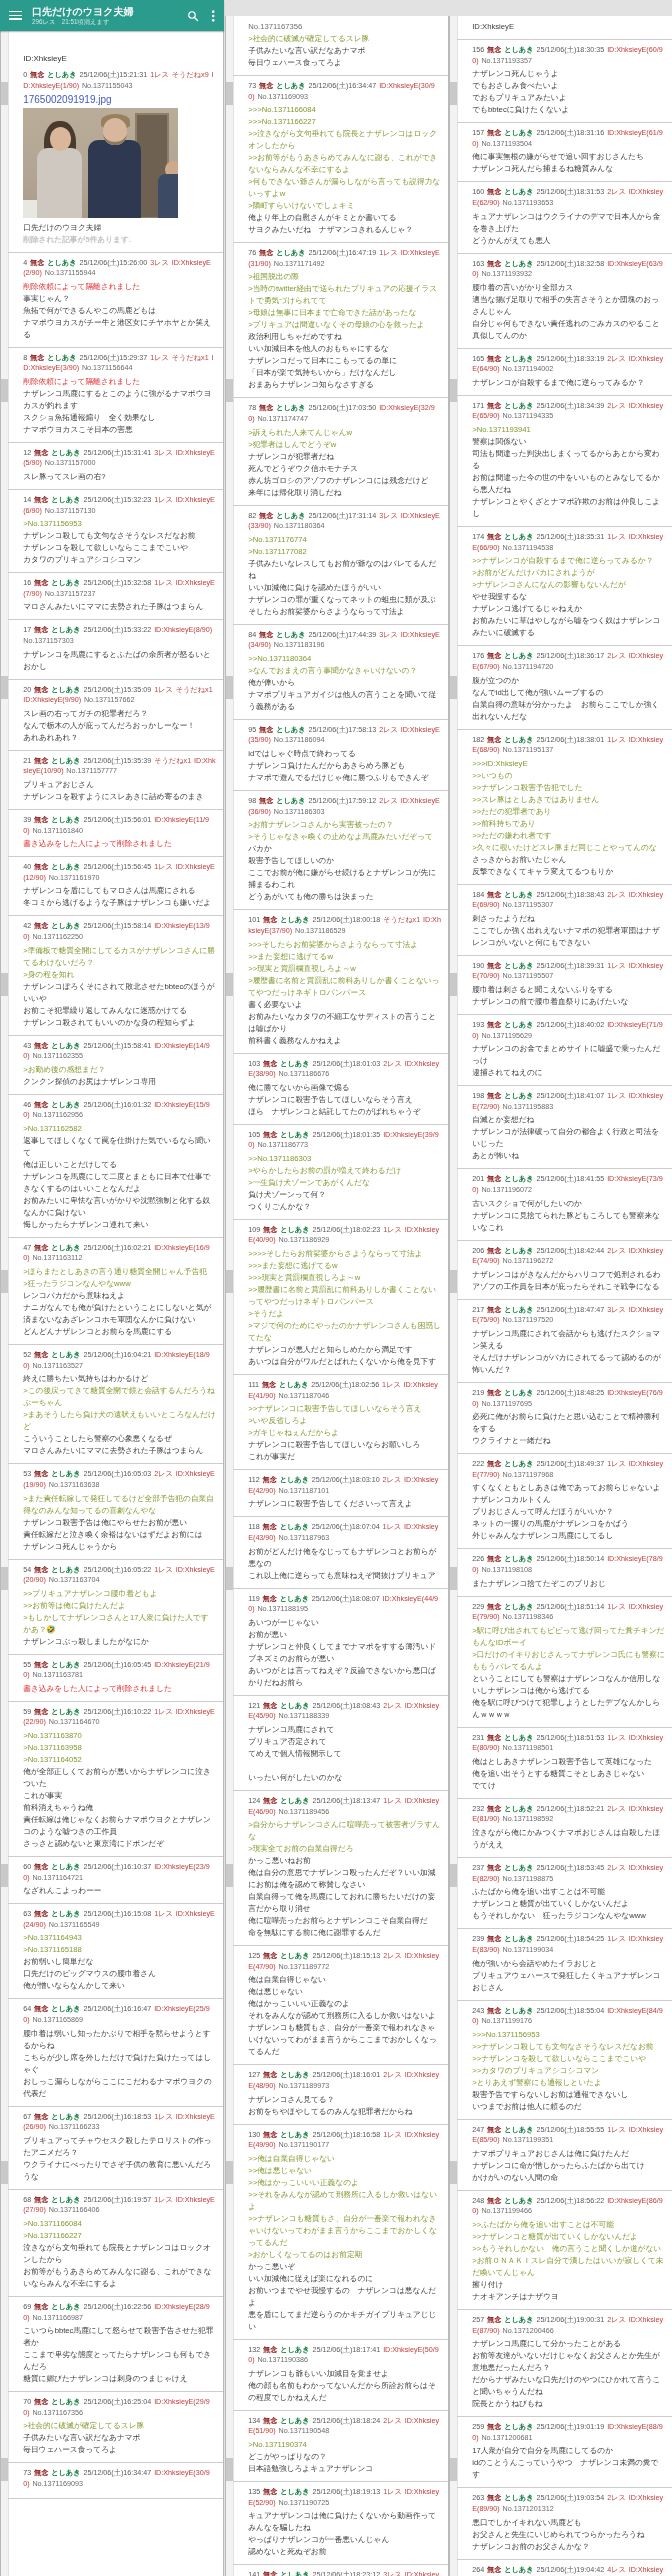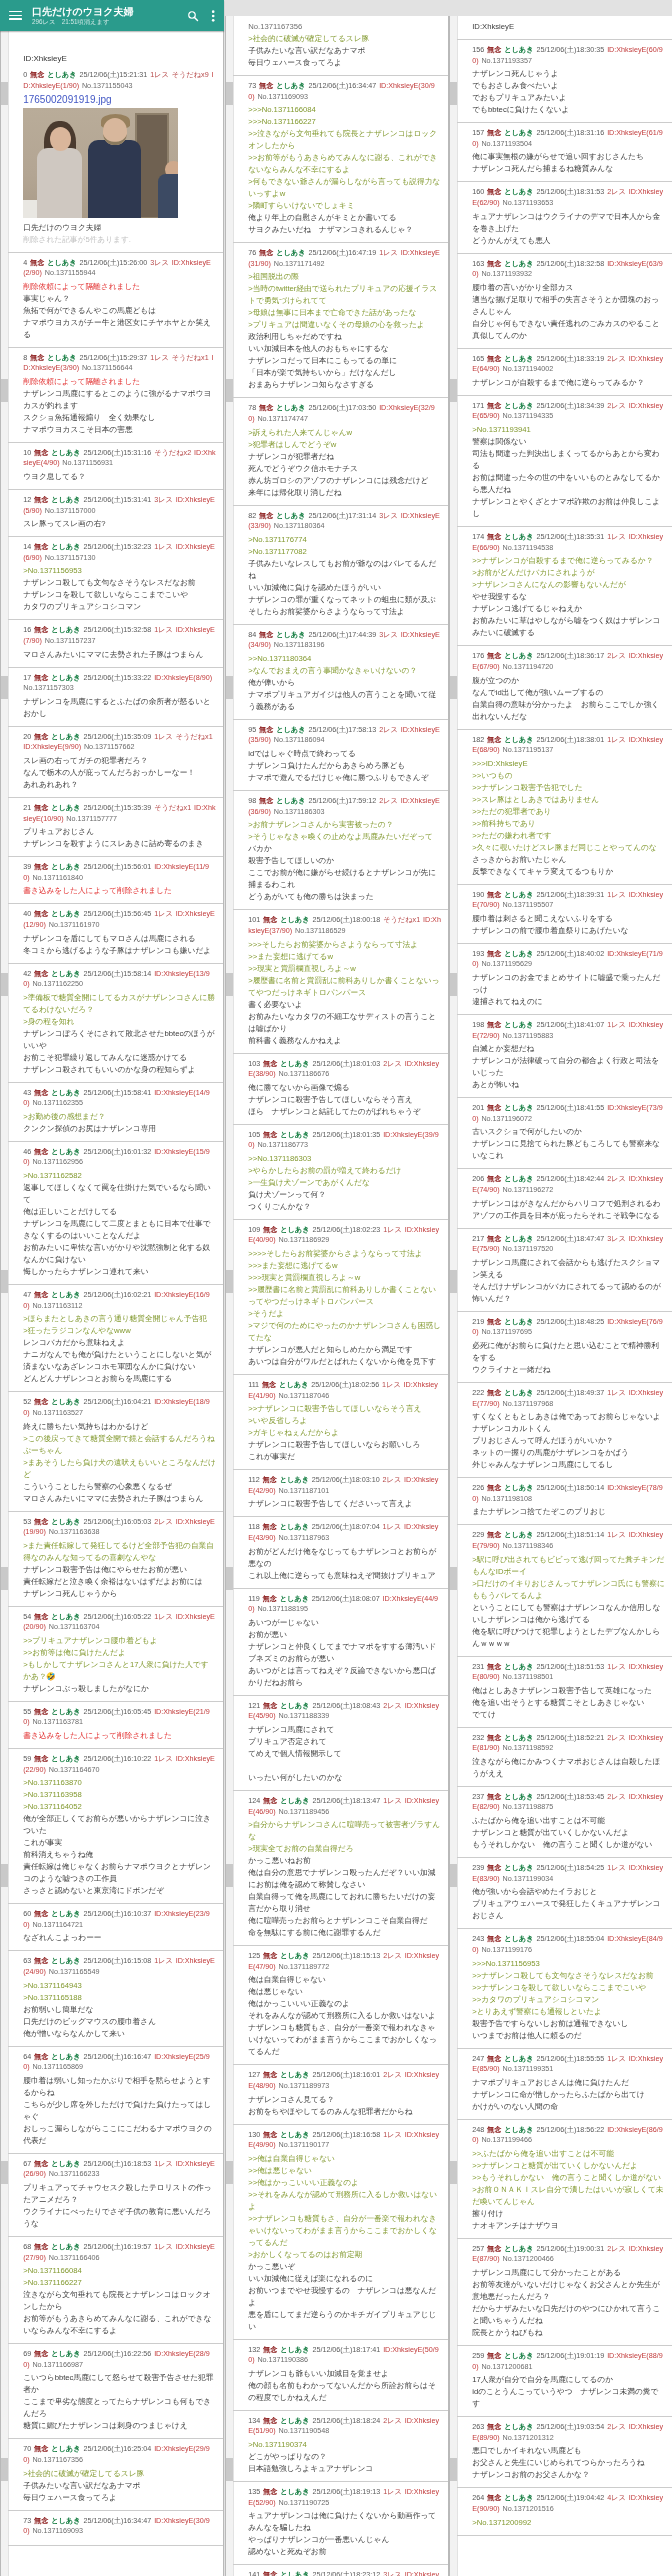--- a/index.html
+++ b/index.html
@@ -48,21 +48,21 @@
   .c-tag{color:#8b1a1a;font-weight:bold;}
   .c-name{color:#0f7a3d;font-weight:bold;}
   .c-date{color:#5a5a5a;}
   .c-res{color:#b54747;}
   .c-sod{color:#b54747;}
   .c-id{color:#c23b3b;}
   .c-no{color:#6b6b6b;}
   .ln{font-size:7.7px;line-height:12px;color:#3c3c3c;word-break:break-all;white-space:pre-wrap;}
   .k-q{color:#82992f;}
   .k-r{color:#e23030;}
-  .k-g{color:#c2c2c2;}
+  .k-g{color:#c2c2c2;font-weight:bold;}
   .k-n{color:#707070;}
   .k-e{min-height:12px;}
   .file-link{color:#4257c4;text-decoration:none;font-size:10px;line-height:12px;display:inline-block;}
   
   .thread-photo{
     width:155px;height:110px;margin:1.7px 0 3.3px 0;position:relative;overflow:hidden;
     background:linear-gradient(180deg,#b9ac99 0%,#b3a593 60%,#a99b88 100%);
     cursor:pointer;
   }
   .tp-door{position:absolute;left:112px;top:4.4px;width:34px;height:106px;background:#6f6151;border:2.2px solid #8d7f6a;box-sizing:border-box;}
@@ -136,24 +136,20 @@
           <div class="ln">ナマポウヨカスがチー牛と港区女にチヤホヤとか笑える</div>
         </article>
         <article class="post">
           <div class="post-header"><span class="c-num">8</span><span class="c-tag">無念</span><span class="c-name">としあき</span><span class="c-date">25/12/06(土)15:29:37</span><span class="c-res">1レス</span><span class="c-sod">そうだねx1</span><span class="c-id">ID:XhksieyE(3/90)</span><span class="c-no">No.1371156644</span></div>
           <div class="ln k-r">削除依頼によって隔離されました</div>
           <div class="ln">ナザレンコ馬鹿にするとこのように強がるナマポウヨカスが釣れます</div>
           <div class="ln">スクショ魚拓通報煽り　全く効果なし</div>
           <div class="ln">ナマポウヨカスこそ日本の害悪</div>
         </article>
         <article class="post">
-          <div class="post-header"><span class="c-num">10</span><span class="c-tag">無念</span><span class="c-name">としあき</span><span class="c-date">25/12/06(土)15:31:16</span><span class="c-sod">そうだねx2</span><span class="c-id">ID:XhksieyE(4/90)</span><span class="c-no">No.1371156931</span></div>
-          <div class="ln">ウヨク息してる？</div>
-        </article>
-        <article class="post">
           <div class="post-header"><span class="c-num">12</span><span class="c-tag">無念</span><span class="c-name">としあき</span><span class="c-date">25/12/06(土)15:31:41</span><span class="c-res">3レス</span><span class="c-id">ID:XhksieyE(5/90)</span><span class="c-no">No.1371157000</span></div>
           <div class="ln">スレ豚ってスレ画の右?</div>
         </article>
         <article class="post">
           <div class="post-header"><span class="c-num">14</span><span class="c-tag">無念</span><span class="c-name">としあき</span><span class="c-date">25/12/06(土)15:32:23</span><span class="c-res">1レス</span><span class="c-id">ID:XhksieyE(6/90)</span><span class="c-no">No.1371157130</span></div>
           <div class="ln k-q">&gt;No.1371156953</div>
           <div class="ln">ナザレンコ殺しても文句なさそうなレスだなお前</div>
           <div class="ln">ナザレンコを殺して欲しいならここまでこいや</div>
           <div class="ln">カタワのプリキュアシコシコマン</div>
         </article>
@@ -559,20 +555,25 @@
           <div class="ln k-q">&gt;&gt;ナザレンコ殺害予告犯でした</div>
           <div class="ln k-q">&gt;&gt;スレ豚はとしあきではありません</div>
           <div class="ln k-q">&gt;&gt;ただの犯罪者であり</div>
           <div class="ln k-q">&gt;&gt;前科持ちであり</div>
           <div class="ln k-q">&gt;&gt;ただの嫌われ者です</div>
           <div class="ln k-q">&gt;久々に覗いたけどスレ豚まだ同じことやってんのな</div>
           <div class="ln">さっきからお前いたじゃん</div>
           <div class="ln">反撃できなくてキャラ変えてるつもりか</div>
         </article>
         <article class="post">
+          <div class="post-header"><span class="c-num">184</span><span class="c-tag">無念</span><span class="c-name">としあき</span><span class="c-date">25/12/06(土)18:38:43</span><span class="c-res">2レス</span><span class="c-id">ID:XhksieyE(69/90)</span><span class="c-no">No.1371195307</span></div>
+          <div class="ln">刺さったようだね</div>
+          <div class="ln">ここでしか強く出れえないナマポの犯罪者軍団はナザレンコがいないと何にもできない</div>
+        </article>
+        <article class="post">
           <div class="post-header"><span class="c-num">190</span><span class="c-tag">無念</span><span class="c-name">としあき</span><span class="c-date">25/12/06(土)18:39:31</span><span class="c-res">1レス</span><span class="c-id">ID:XhksieyE(70/90)</span><span class="c-no">No.1371195507</span></div>
           <div class="ln">腰巾着は刺さると聞こえないふりをする</div>
           <div class="ln">ナザレンコの前で腰巾着血祭りにあげたいな</div>
         </article>
         <article class="post">
           <div class="post-header"><span class="c-num">193</span><span class="c-tag">無念</span><span class="c-name">としあき</span><span class="c-date">25/12/06(土)18:40:02</span><span class="c-id">ID:XhksieyE(71/90)</span><span class="c-no">No.1371195629</span></div>
           <div class="ln">ナザレンコのお金でまとめサイトに嘘盛で乗ったんだっけ</div>
           <div class="ln">逮捕されてねえのに</div>
         </article>
         <article class="post">
@@ -626,21 +627,21 @@
           <div class="ln">でてけ</div>
         </article>
         <article class="post">
           <div class="post-header"><span class="c-num">232</span><span class="c-tag">無念</span><span class="c-name">としあき</span><span class="c-date">25/12/06(土)18:52:21</span><span class="c-res">2レス</span><span class="c-id">ID:XhksieyE(81/90)</span><span class="c-no">No.1371198592</span></div>
           <div class="ln">泣きながら俺にかみつくナマポおじさんは自殺したほうがええ</div>
         </article>
         <article class="post">
           <div class="post-header"><span class="c-num">237</span><span class="c-tag">無念</span><span class="c-name">としあき</span><span class="c-date">25/12/06(土)18:53:45</span><span class="c-res">2レス</span><span class="c-id">ID:XhksieyE(82/90)</span><span class="c-no">No.1371198875</span></div>
           <div class="ln">ふたばから俺を追い出すことは不可能</div>
           <div class="ln">ナザレンコと糖質が出ていくしかないんだよ</div>
-          <div class="ln">もうそれしかない　俺の言うこと聞くしか道がない</div>
+          <div class="ln">もうそれしかない　狂ったラジコンなんやなwww</div>
         </article>
         <article class="post">
           <div class="post-header"><span class="c-num">239</span><span class="c-tag">無念</span><span class="c-name">としあき</span><span class="c-date">25/12/06(土)18:54:25</span><span class="c-res">1レス</span><span class="c-id">ID:XhksieyE(83/90)</span><span class="c-no">No.1371199034</span></div>
           <div class="ln">俺が強いから会話やめたイラおじと</div>
           <div class="ln">プリキュアウェハースで発狂したくキュアナザレンコおじさん</div>
         </article>
         <article class="post">
           <div class="post-header"><span class="c-num">243</span><span class="c-tag">無念</span><span class="c-name">としあき</span><span class="c-date">25/12/06(土)18:55:04</span><span class="c-id">ID:XhksieyE(84/90)</span><span class="c-no">No.1371199176</span></div>
           <div class="ln k-q">&gt;&gt;&gt;No.1371156953</div>
           <div class="ln k-q">&gt;&gt;ナザレンコ殺しても文句なさそうなレスだなお前</div>

